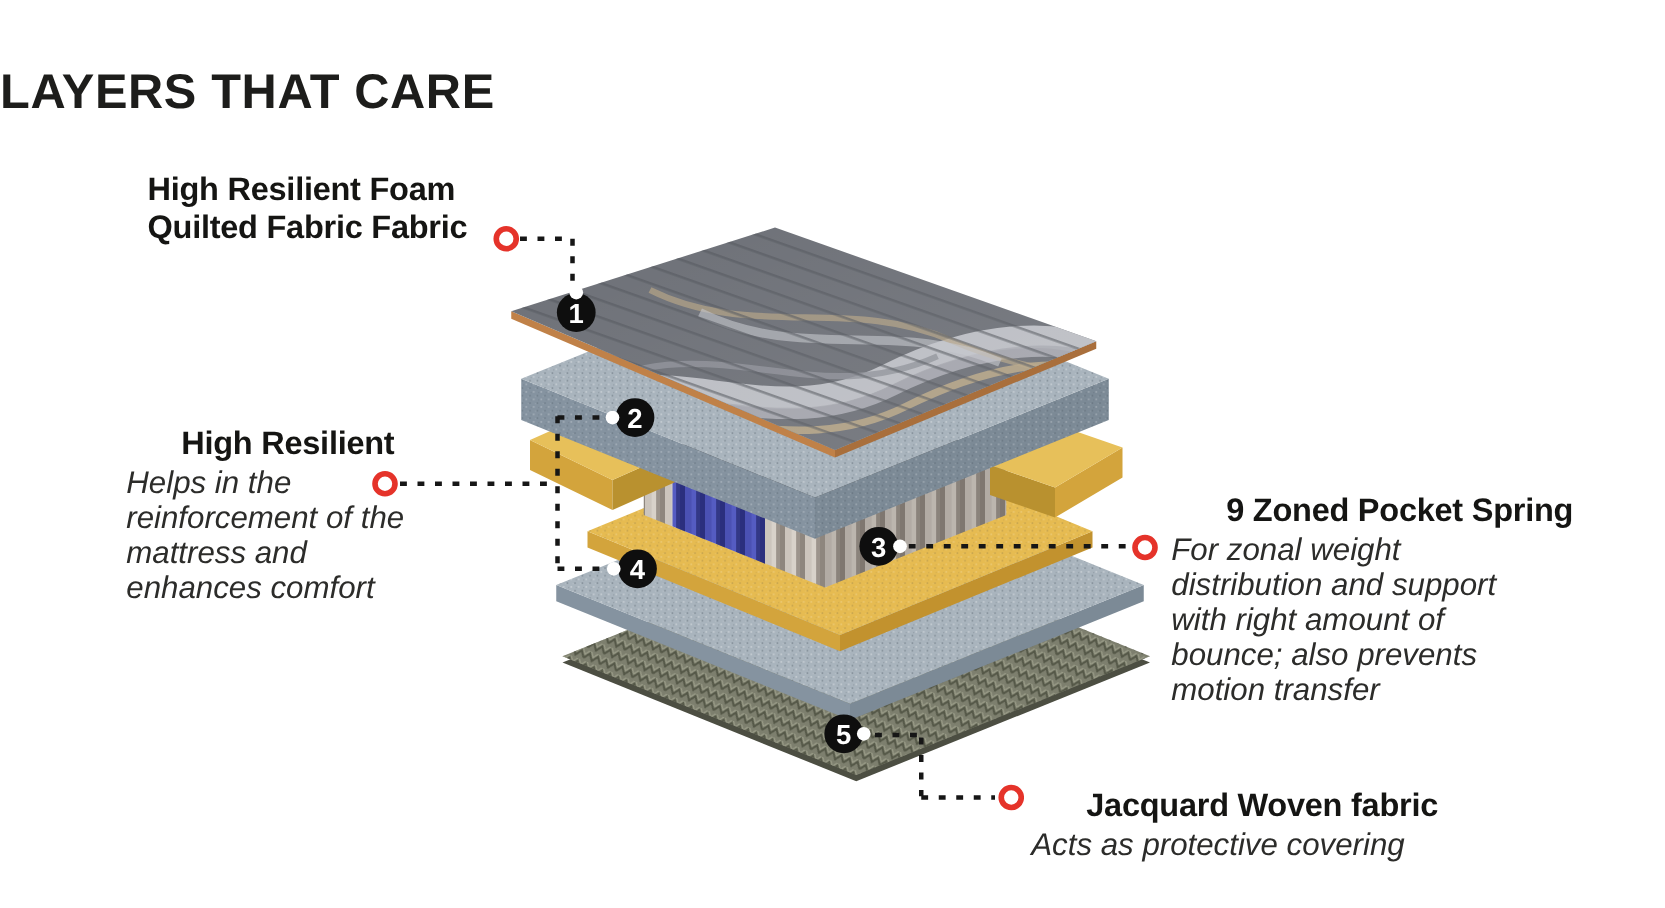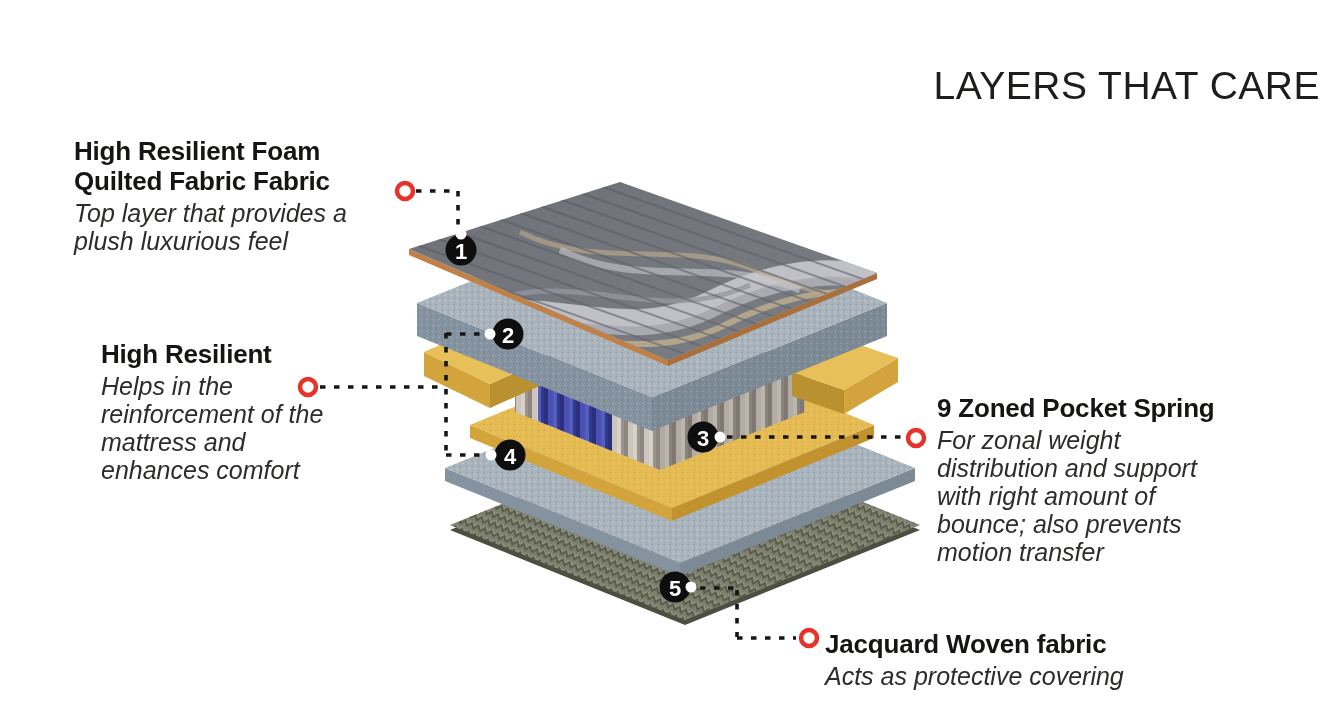--- a/index.html
+++ b/index.html
@@ -2,25 +2,25 @@
 <html><head>
 <meta charset="utf-8">
 <style>
   html,body{margin:0;padding:0;background:#ffffff;}
   .stage{
     position:relative;width:1332px;height:726px;overflow:hidden;background:#ffffff;
     font-family:"Liberation Sans","DejaVu Sans",sans-serif;
   }
   .stage svg{position:absolute;left:0;top:0;}
   .title{
-    position:absolute;left:0;right:0;top:52px;margin:12px;text-align:right;
-    font-size:39px;font-weight:400;letter-spacing:.5px;color:#1d1d1b;
+    position:absolute;left:0;right:0;top:52px;margin:0;text-align:left;
+    font-size:39px;font-weight:700;letter-spacing:.5px;color:#1d1d1b;
   }
   .callout{position:absolute;}
-  .callout .hd{font-weight:700;font-size:26px;line-height:30px;color:#151513;letter-spacing:-0.2px;white-space:nowrap;}
+  .callout .hd{font-weight:700;font-size:26px;line-height:30px;color:#151513;letter-spacing:-0.2px;white-space:nowrap;margin-left:44px;}
   .callout .ds{font-style:italic;font-size:25px;line-height:28px;color:#2c2c2a;margin-top:3px;}
   #callout-quilted{left:74px;top:136px;}  #callout-quilted .ds{width:295px;}
   #callout-foam{left:101px;top:339px;}    #callout-foam .ds{width:250px;}
   #callout-spring{left:937px;top:393px;}  #callout-spring .ds{width:290px;}
   #callout-jacquard{left:825px;top:629px;}#callout-jacquard .ds{width:360px;}
   .badgeNum{font-family:"Liberation Sans","DejaVu Sans",sans-serif;font-size:22px;font-weight:700;fill:#ffffff;}
 </style>
 </head>
 <body>
 
@@ -158,21 +158,20 @@
       <text x="675" y="588" text-anchor="middle" dominant-baseline="central" class="badgeNum">5</text>
       <circle cx="691" cy="587" r="5.5" fill="#ffffff"></circle>
     </g>
   </svg>
 
   <h1 class="title">LAYERS THAT CARE</h1>
 
   <div class="callout" id="callout-quilted">
     <div class="hd">High Resilient Foam</div>
     <div class="hd">Quilted Fabric Fabric</div>
-    <div class="ds">Top layer that provides a plush luxurious feel</div>
   </div>
 
   <div class="callout" id="callout-foam">
     <div class="hd">High Resilient</div>
     <div class="ds">Helps in the reinforcement of the mattress and enhances comfort</div>
   </div>
 
   <div class="callout" id="callout-spring">
     <div class="hd">9 Zoned Pocket Spring</div>
     <div class="ds">For zonal weight distribution and support with right amount of bounce; also prevents motion transfer</div>

